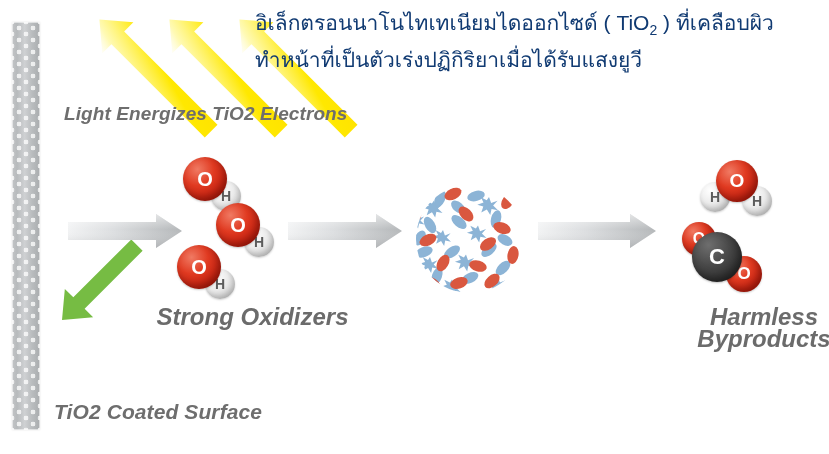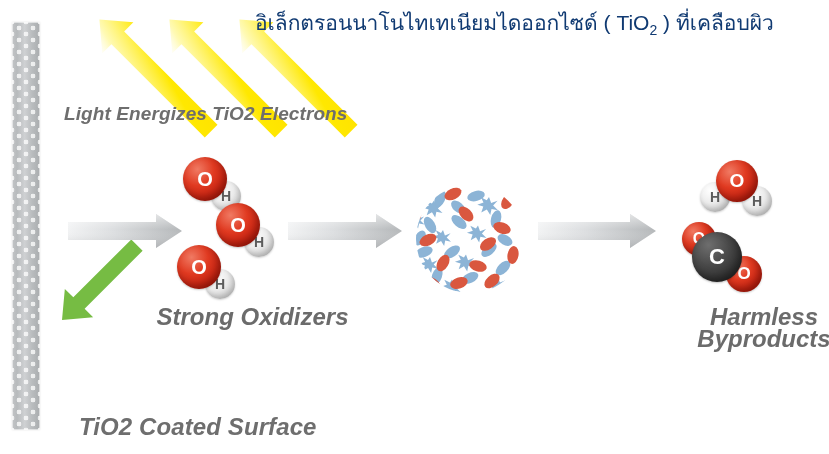--- a/index.html
+++ b/index.html
@@ -24,21 +24,21 @@
     position:absolute;left:255px;top:8px;width:574px;
     color:#103a72;font-size:21px;line-height:30px;font-weight:400;
     white-space:nowrap;
   }
   .thai-title sub{font-size:14px;}
   .gray-label{
     position:absolute;color:#6e6e6e;font-style:italic;font-weight:700;
     letter-spacing:.1px;
   }
   .label-top{left:64px;top:103px;font-size:19px;}
-  .label-bottom{left:79px;top:400px;font-size:24px;margin-top:13px;}
+  .label-bottom{left:54px;top:400px;font-size:21px;}
   .cap{
     position:absolute;color:#6b6b6b;font-style:italic;font-weight:700;
     font-size:24px;line-height:22px;text-align:center;
   }
   .cap-1{left:150px;top:306px;width:205px;}
   .cap-2{left:380px;top:306px;width:210px;}
   .cap-3{left:684px;top:306px;width:160px;}
 
   
   svg.layer{position:absolute;left:0;top:0;width:829px;height:454px;}
@@ -184,20 +184,21 @@
         <ellipse cx="434" cy="285" rx="5.5" ry="9" transform="rotate(-40 434 285)"></ellipse>
         <ellipse cx="513" cy="255" rx="5.5" ry="9" transform="rotate(10 513 255)"></ellipse>
       </g>
     </g>
   </svg>
 
   <div class="thai-title">
     <div>
       <span>อิเล็กตรอนนาโนไทเทเนียมไดออกไซด์ ( TiO</span><sub>2</sub><span> ) ที่เคลือบผิว</span>
     </div>
+    <div>ทำหน้าที่เป็นตัวเร่งปฏิกิริยาเมื่อได้รับแสงยูวี</div>
   </div>
 
   <div class="gray-label label-top">Light Energizes TiO2 Electrons</div>
   <div class="gray-label label-bottom">TiO2 Coated Surface</div>
 
   <div class="cap cap-1">
     <div>Strong Oxidizers</div>
   </div>
   <div class="cap cap-3">
     <div>Harmless</div>

